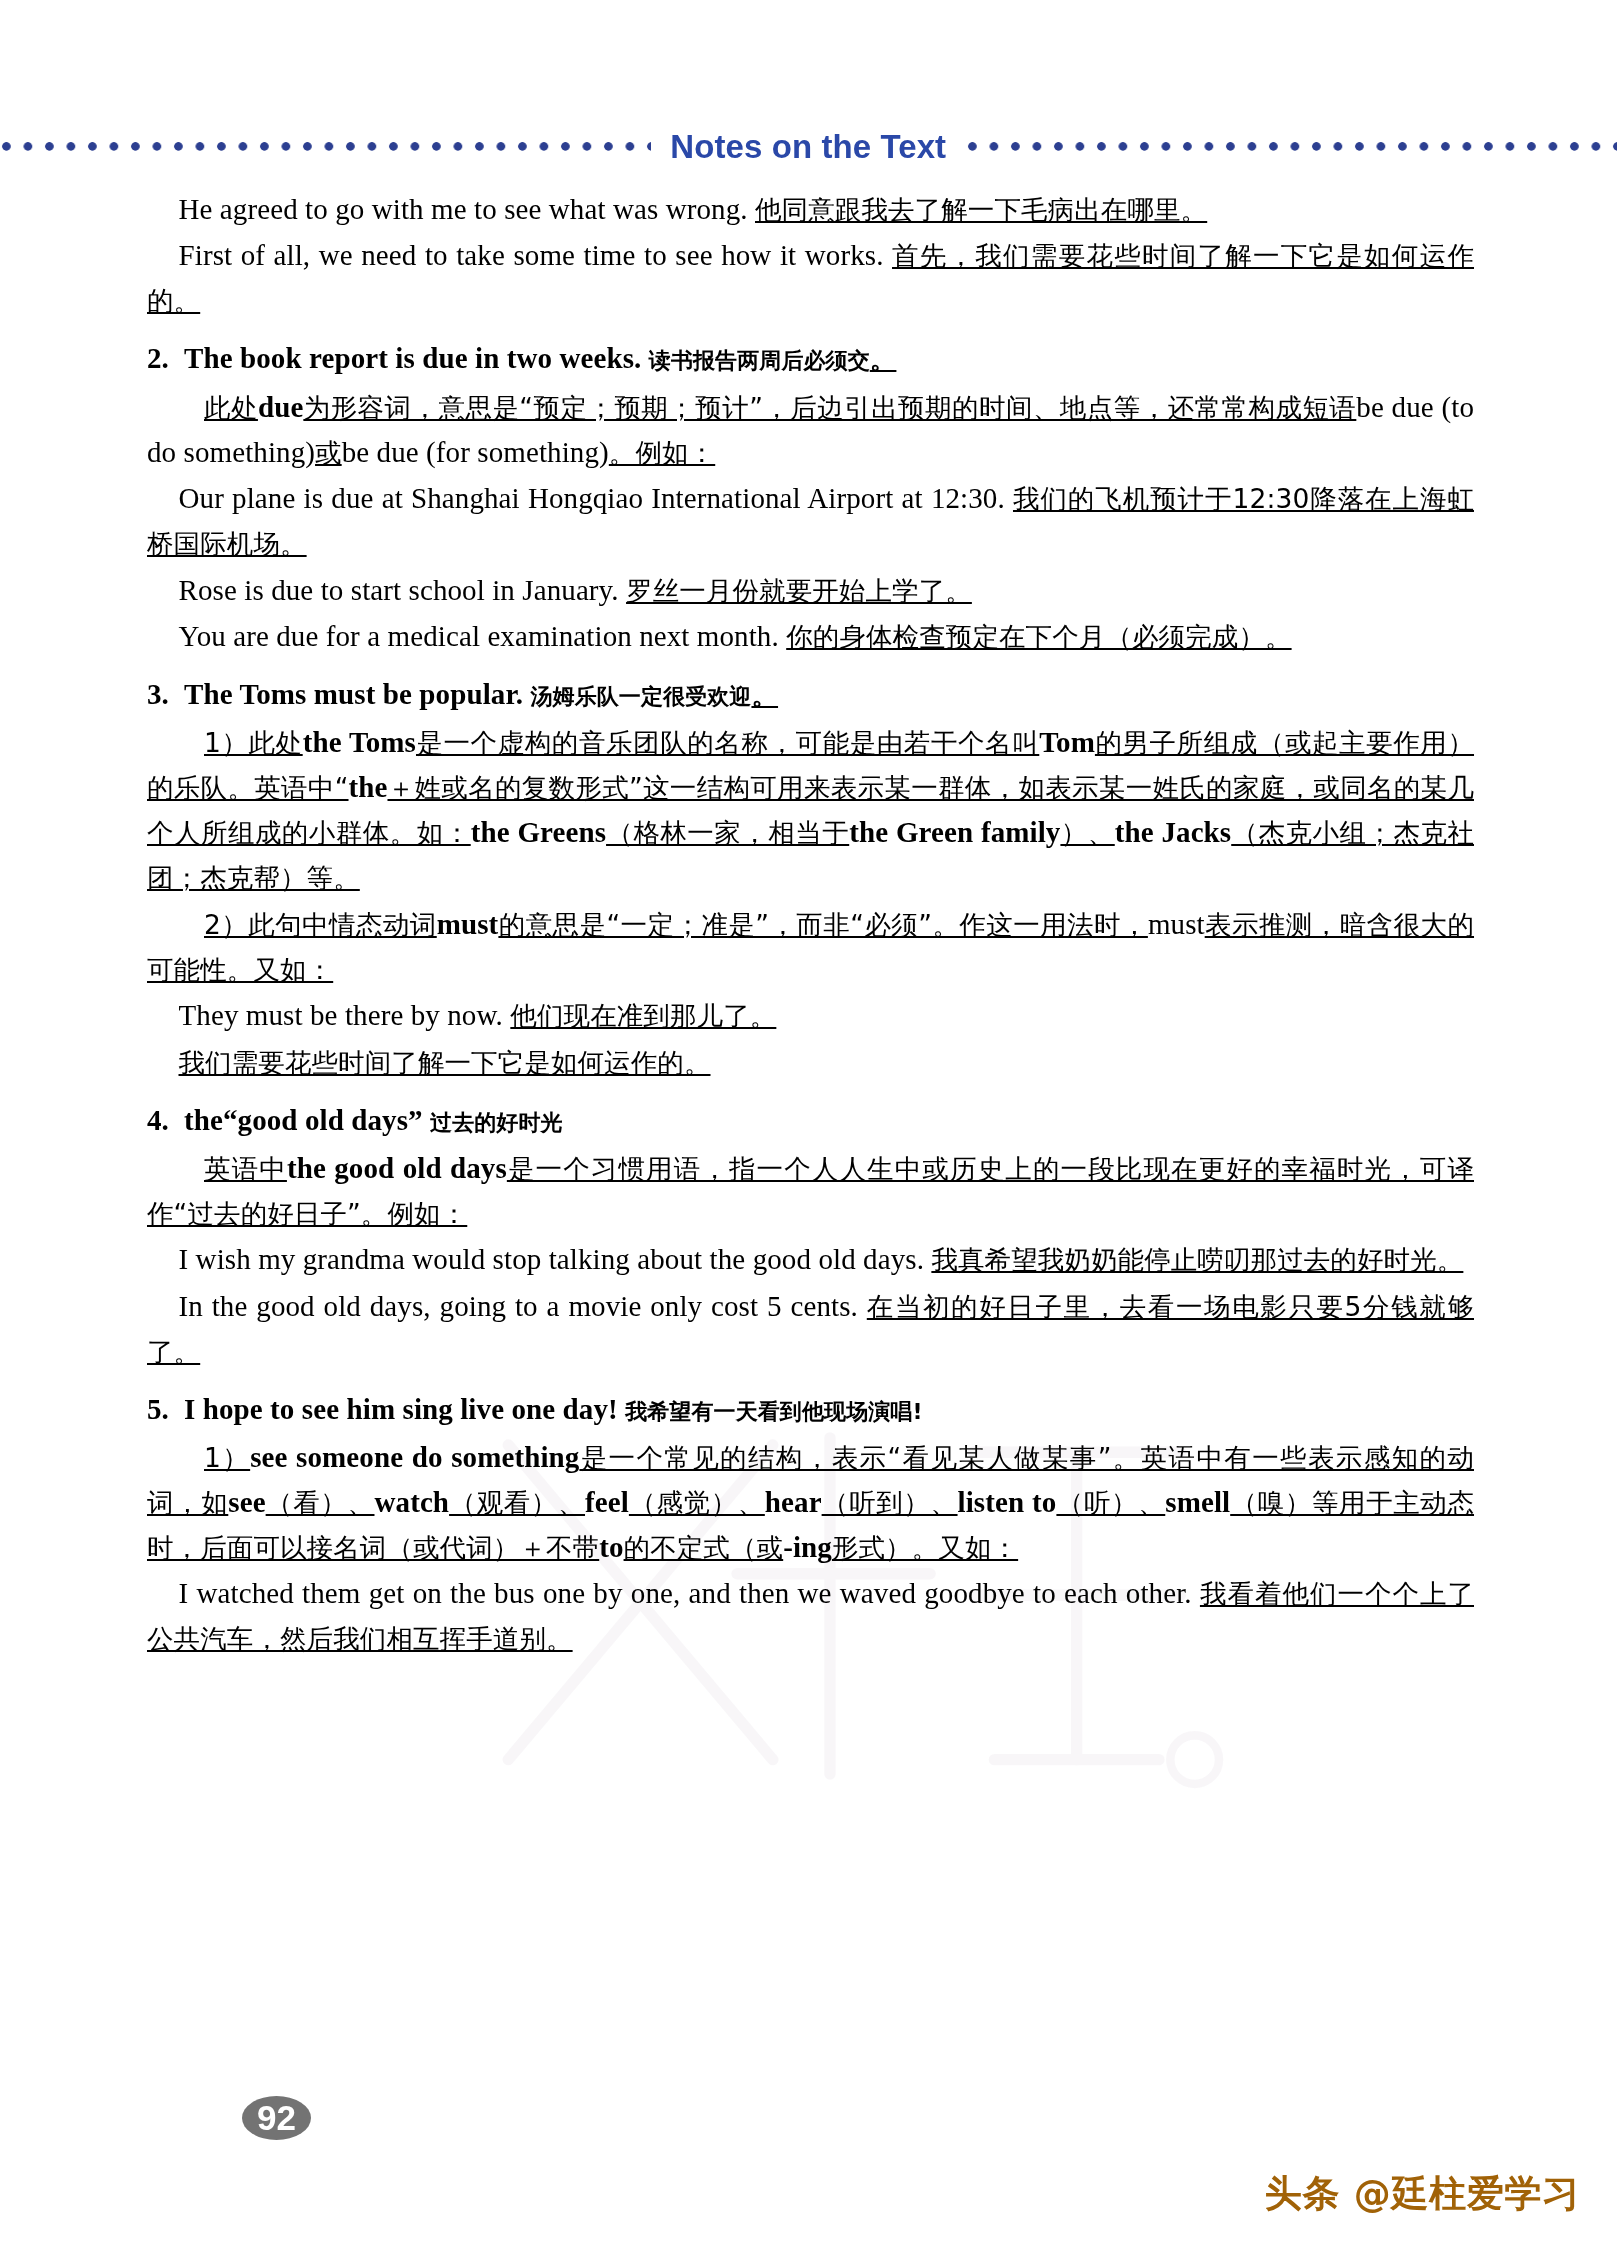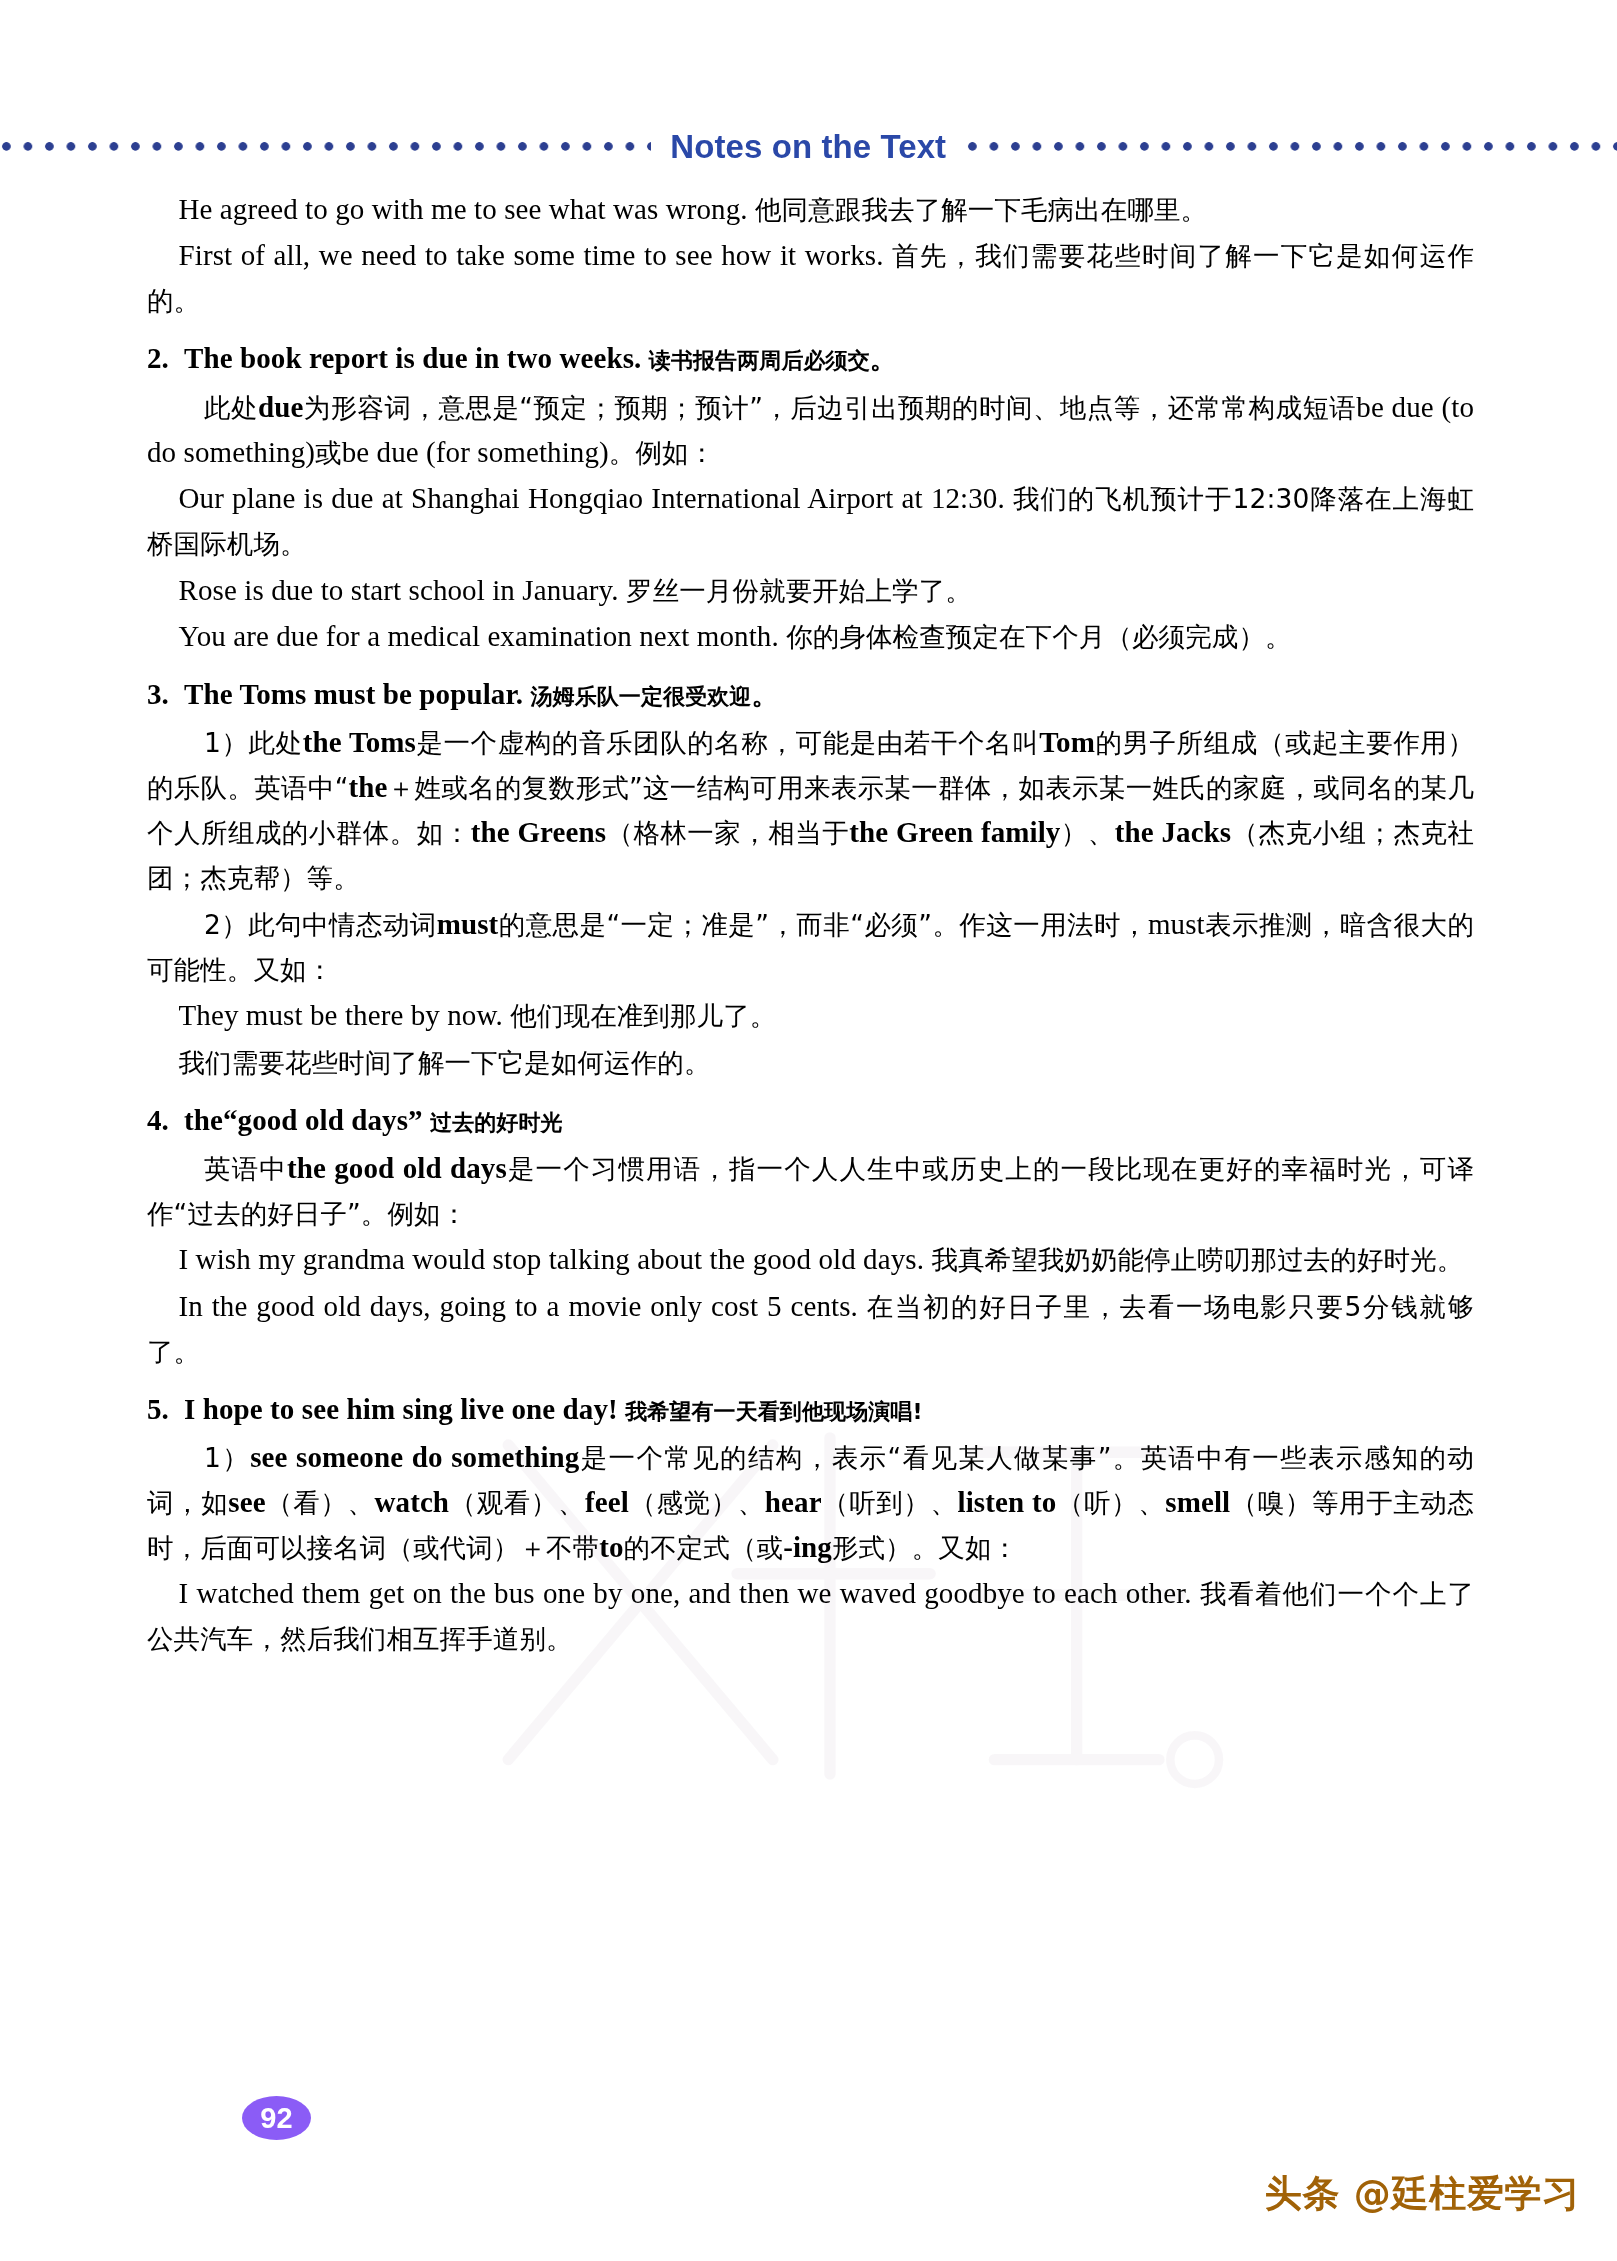--- a/index.html
+++ b/index.html
@@ -85,38 +85,38 @@
   p.ex    { text-indent: 31.5px; }
   p.note  { text-indent: 57px; }
   p.sec {
     margin-top: 13px;
     margin-bottom: 1.4px;
     font-weight: 700;
     text-indent: 0;
     padding-left: 0;
   }
   p.sec .num { display: inline-block; min-width: 37px; }
-  .zh  { font-family: "DejaVu Sans", "Liberation Sans", sans-serif; font-size: 26.5px; }
+  .zh  { font-family: "DejaVu Sans", "Liberation Sans", sans-serif; font-size: 26.5px; text-decoration: underline; }
   .zhb { font-family: "DejaVu Sans", "Liberation Sans", sans-serif; font-size: 22px; font-weight: 700; }
   .en  { font-family: "Liberation Serif", "DejaVu Serif", serif; }
   b.en { font-weight: 700; }
 
   
   .page-badge {
     position: absolute;
     left: 242px;
     top: 2096px;
     width: 69px;
     height: 44px;
     border-radius: 50%;
-    background: #8b5cf6;
+    background: #737373;
     color: #ffffff;
     font-family: "Liberation Sans", "DejaVu Sans", sans-serif;
     font-weight: 700;
-    font-size: 29px;
+    font-size: 35px;
     display: flex;
     align-items: center;
     justify-content: center;
     z-index: 4;
   }
 
   
   .footer-credit {
     position: absolute;
     right: 37px;

